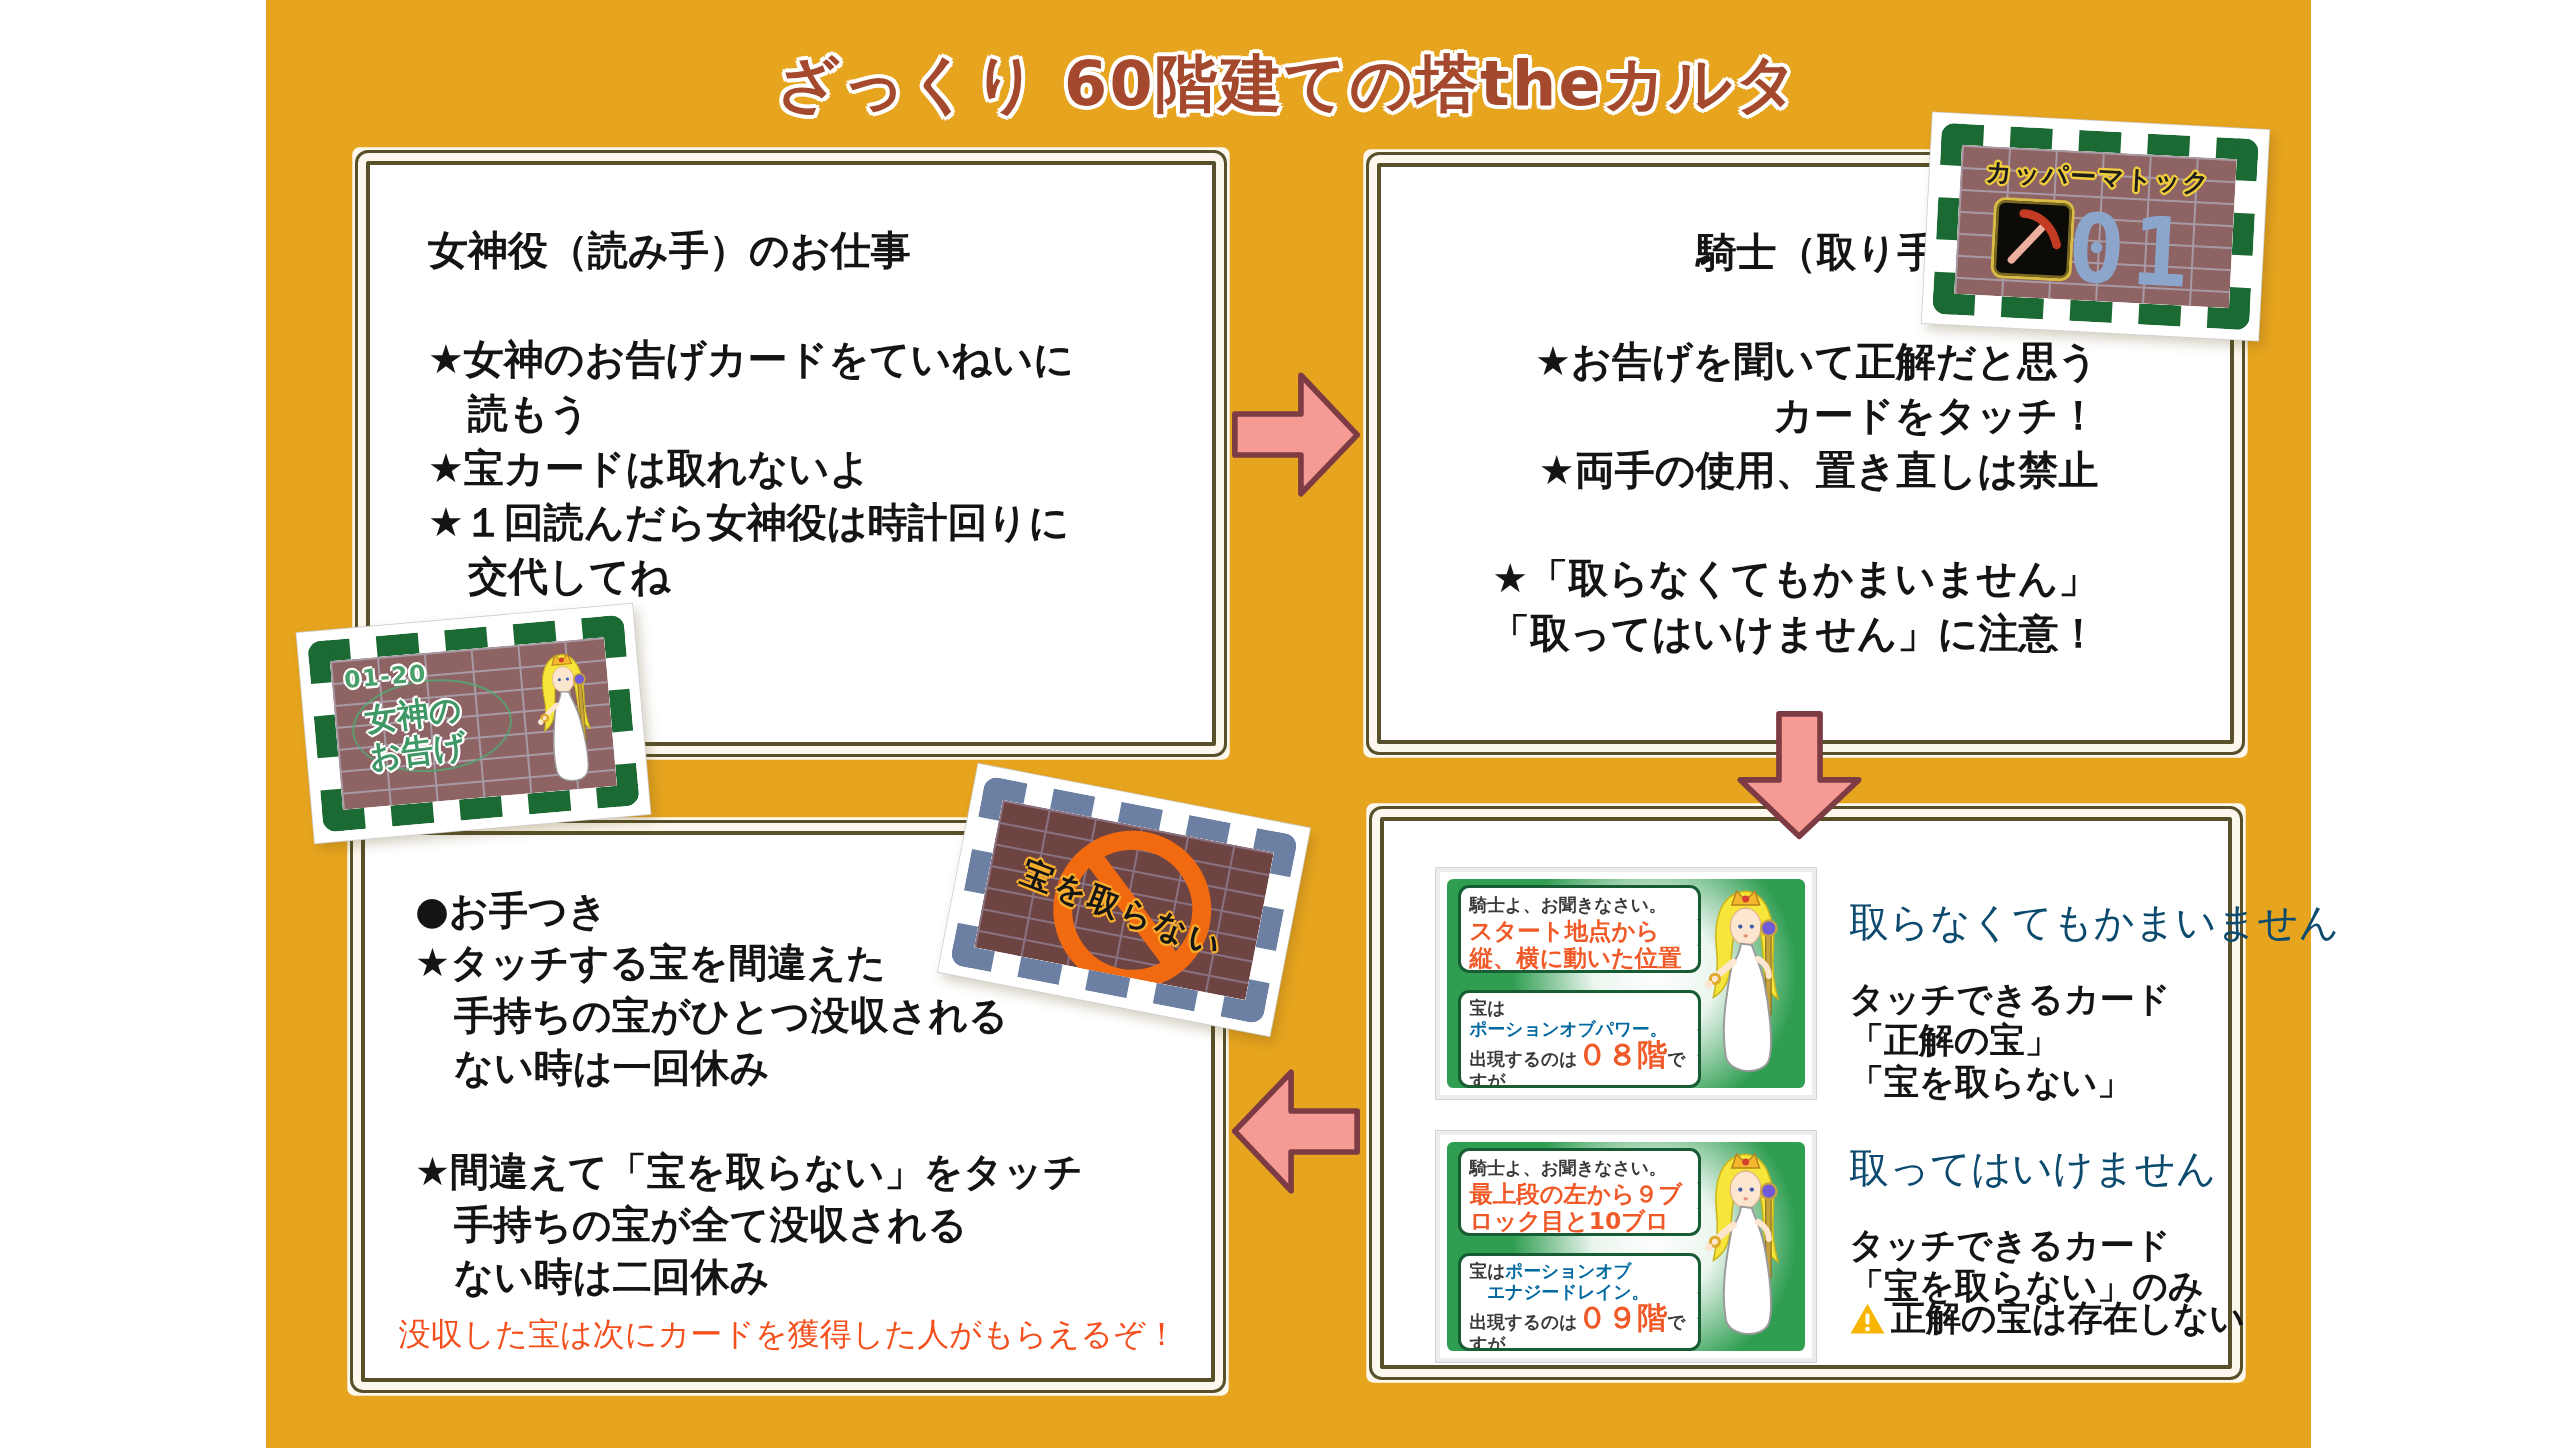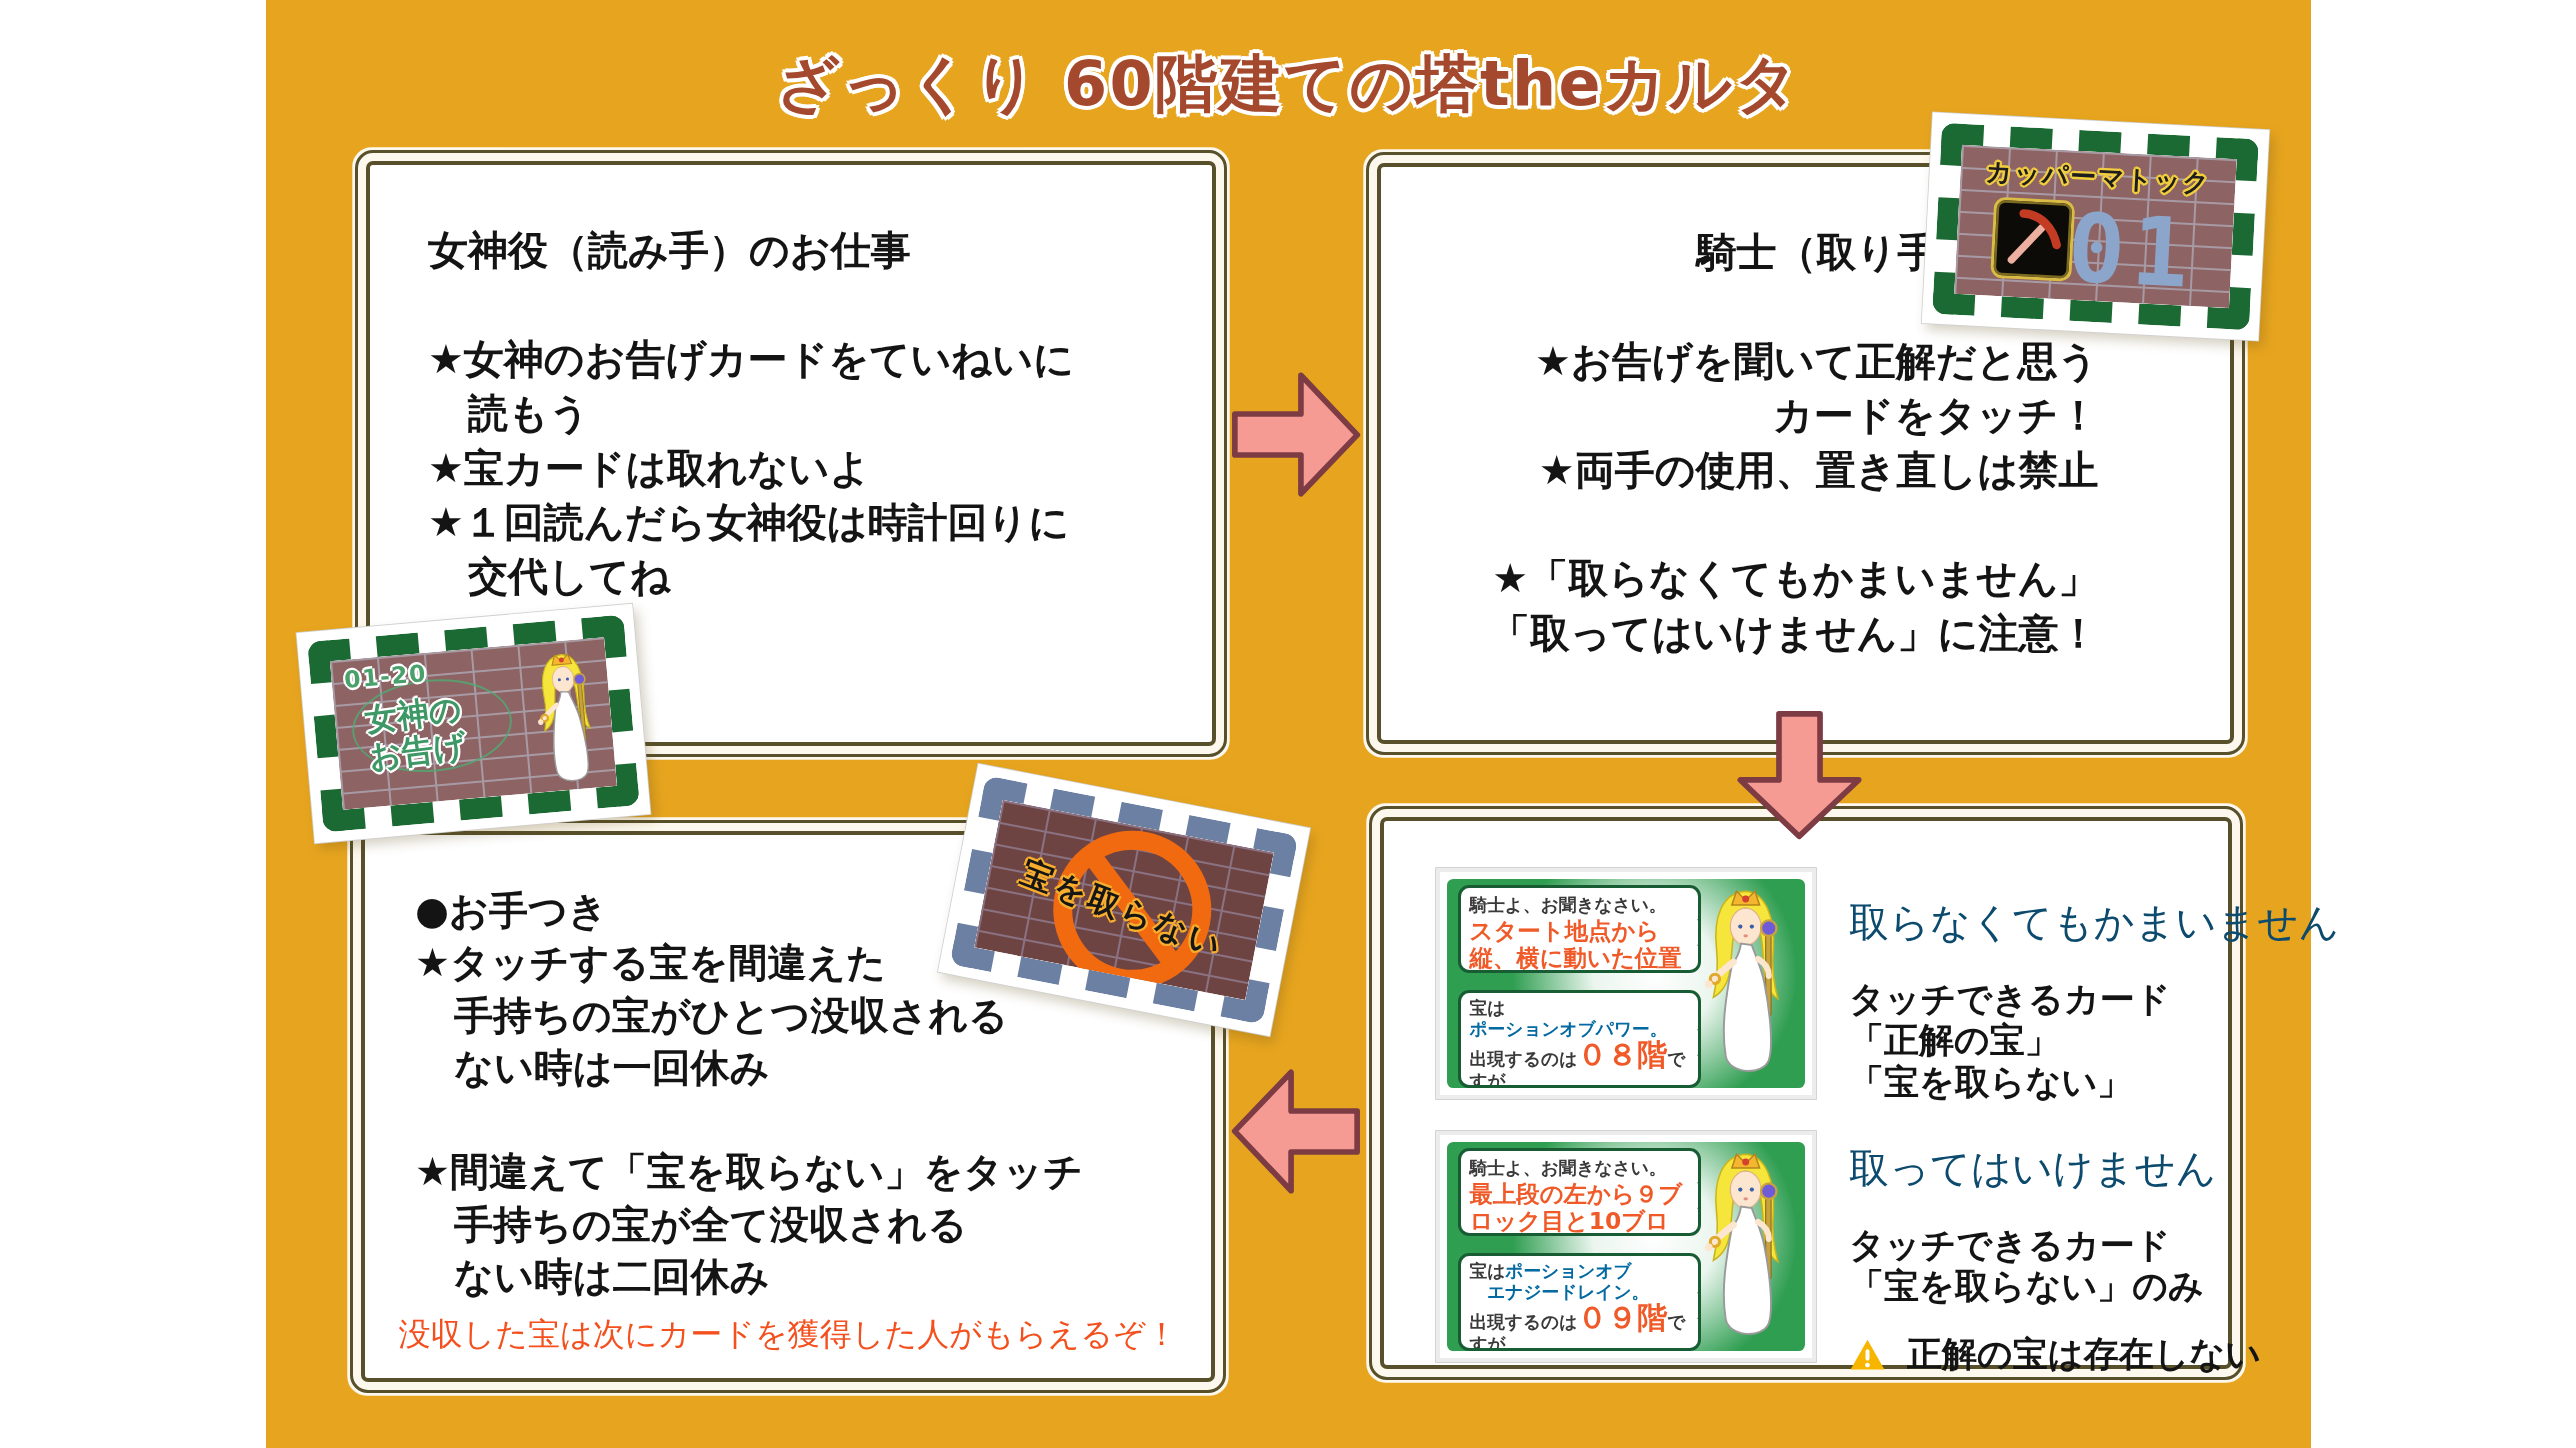--- a/index.html
+++ b/index.html
@@ -12,21 +12,21 @@
     position:absolute; left:266px; top:42px; width:2045px; text-align:center;
     font-size:62px; font-weight:bold; color:#A4492D; letter-spacing:2.4px;
     text-shadow:-4px 0 0 #fff,4px 0 0 #fff,0 -4px 0 #fff,0 4px 0 #fff,
                 -3.2px -3.2px 0 #fff,3.2px 3.2px 0 #fff,-3.2px 3.2px 0 #fff,3.2px -3.2px 0 #fff;
     white-space:nowrap;
   }
 
   
   .panel {
     position:absolute; background:#fff;
-    border:4px solid #57502A; border-radius:7px;
+    border:4px solid #57502A; border-radius:2px;
     outline:3.2px solid #57502A; outline-offset:8px;
     box-shadow:0 0 0 13.7px rgba(255,255,255,.92);
   }
   .panel-body {
     position:absolute; white-space:pre-line; font-weight:bold; color:#141414;
     font-size:40px; line-height:1.36;
   }
   #panel-reader  { left:366px;  top:161px;  width:850px; height:585px; }
   #panel-knight  { left:1377px; top:163px;  width:857px; height:581px; }
   #panel-penalty { left:361px;  top:831px; width:854px; height:551px; }
@@ -151,21 +151,21 @@
   .t-orange { color:#0369a1; }
   .t-floor  { color:#F05A28; font-size:30px; line-height:1; }
   .goddess-ex { position:absolute; right:6.4px; top:3.2px; height:200px; }
 
   
   .ex-sec { position:absolute; left:465px; width:378px; }
   #ex-sec-1 { top:74px; }
   #ex-sec-2 { top:320px; }
   .ex-heading { font-size:40px; font-weight:normal; color:#0c4a6e; white-space:nowrap; }
   .ex-lines { margin-top:29px; font-size:35px; font-weight:bold; color:#141414; white-space:pre-line; line-height:1.18; }
-  .ex-warning { position:absolute; left:465px; top:510px; display:flex; align-items:center; gap:21px;
+  .ex-warning { position:absolute; left:465px; top:474px; display:flex; align-items:center; gap:5px;
                 font-size:35px; font-weight:bold; color:#141414; white-space:nowrap; }
 </style>
 </head>
 <body>
 
 <div id="page">
   <div class="bg-orange"></div>
 
   <div class="main-title">ざっくり 60階建ての塔theカルタ</div>
 

